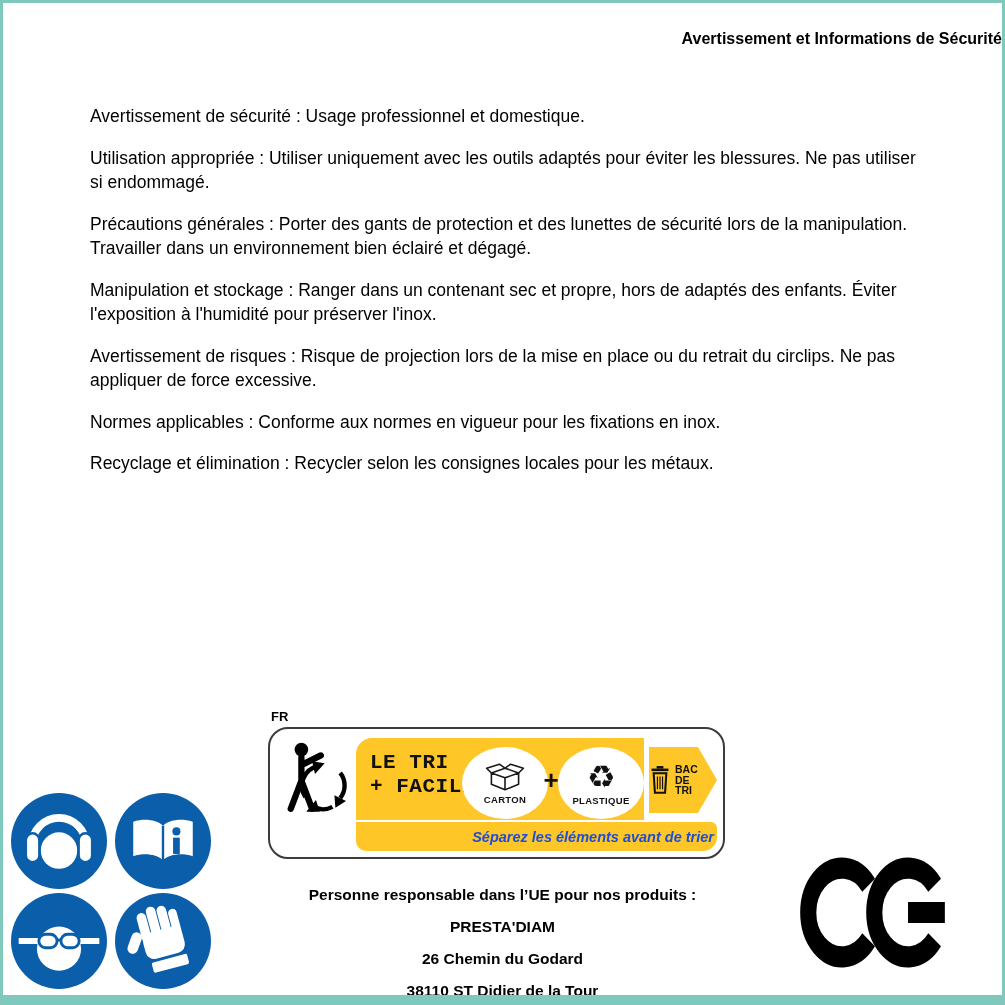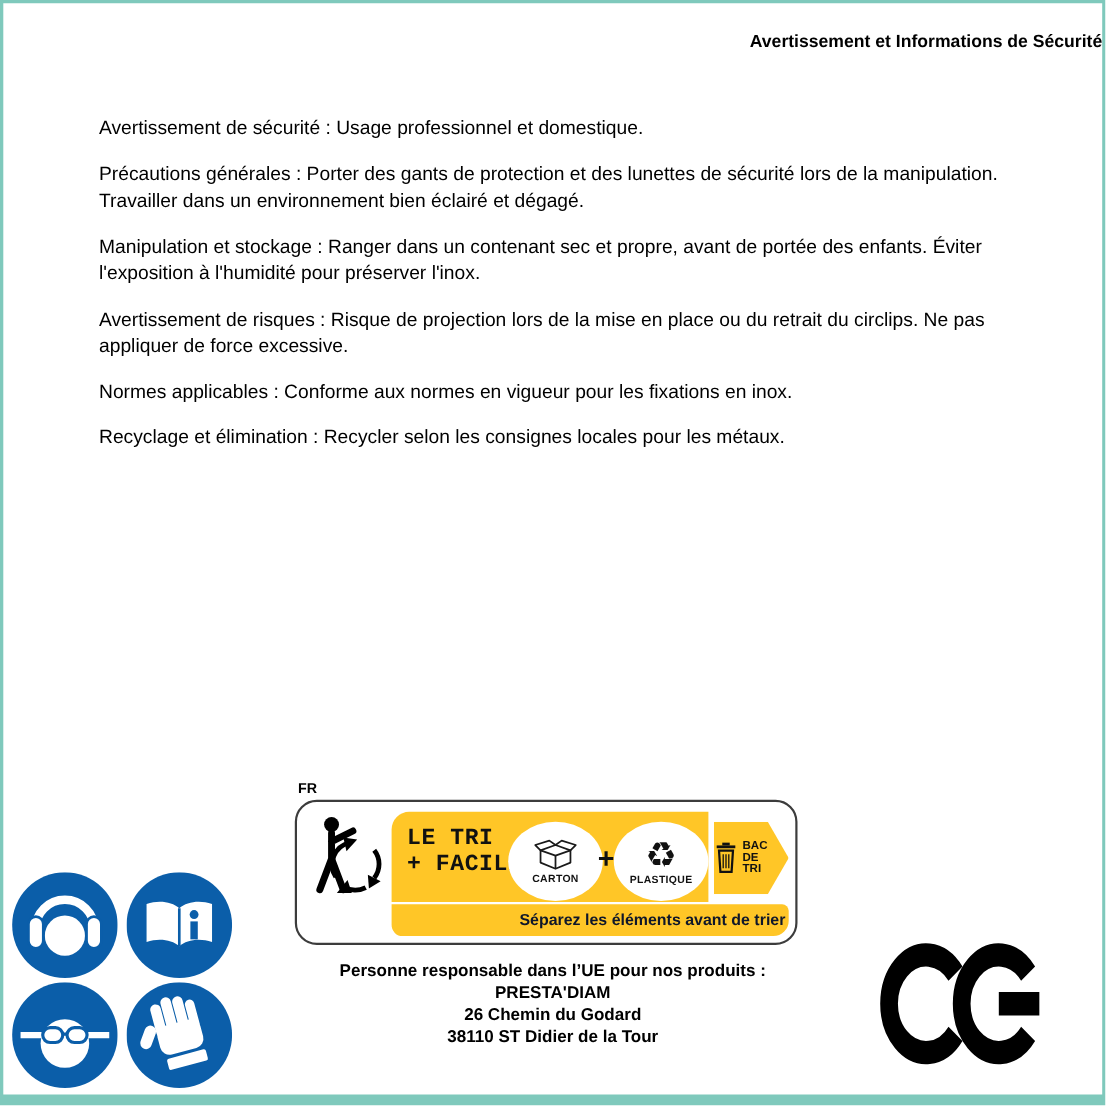--- a/index.html
+++ b/index.html
@@ -65,43 +65,44 @@
     clip-path:polygon(0 0,72% 0,100% 50%,72% 100%,0 100%);
     display:flex;align-items:center;gap:4px;padding-left:0;box-sizing:border-box;
   }
   .bin-text{font-size:10.5px;font-weight:800;line-height:10.5px;color:#111;}
   .tagline-strip{
     position:absolute;left:86px;top:93px;width:361px;height:29px;
     background:var(--label-yellow);border-radius:0 6px 14px 10px;
     display:flex;align-items:center;justify-content:flex-end;
     padding-right:3px;box-sizing:border-box;
   }
-  .tagline{font-weight:bold;font-size:14.5px;color:#0f172a;}
+  .tagline{font-style:italic;font-weight:bold;font-size:14.5px;color:#1d4ed8;}
 
   
   .responsible{
     position:absolute;top:870px;left:0;width:100%;text-align:center;
     font-size:15.5px;font-weight:bold;line-height:20px;
   }
-  .responsible div{margin:0;}
+  .responsible div{margin:12px;}
 
   
   .ce-mark{position:absolute;left:796px;top:853px;}
 </style>
 </head>
 <body>
 
 <div class="page">
 
   <h1 class="doc-title">Avertissement et Informations de Sécurité</h1>
 
   <div class="body-text">
     <p>Avertissement de sécurité : Usage professionnel et domestique.</p>
+    <p>Utilisation appropriée : Utiliser uniquement avec les outils adaptés pour éviter les blessures. Ne pas utiliser si endommagé.</p>
     <p>Précautions générales : Porter des gants de protection et des lunettes de sécurité lors de la manipulation. Travailler dans un environnement bien éclairé et dégagé.</p>
-    <p>Manipulation et stockage : Ranger dans un contenant sec et propre, avant de portée des enfants. Éviter l'exposition à l'humidité pour préserver l'inox.</p>
+    <p>Manipulation et stockage : Ranger dans un contenant sec et propre, hors de adaptés des enfants. Éviter l'exposition à l'humidité pour préserver l'inox.</p>
     <p>Avertissement de risques : Risque de projection lors de la mise en place ou du retrait du circlips. Ne pas appliquer de force excessive.</p>
     <p>Normes applicables : Conforme aux normes en vigueur pour les fixations en inox.</p>
     <p>Recyclage et élimination : Recycler selon les consignes locales pour les métaux.</p>
   </div>
 
   <div class="pictogram-grid">
     <div class="pictogram">
       <svg viewBox="0 0 100 100">
         <circle cx="50" cy="50" r="50" fill="#0B5EA9"></circle>
         <path d="M22 54 A28 28 0 0 1 78 54" stroke="#fff" stroke-width="8" fill="none"></path>

